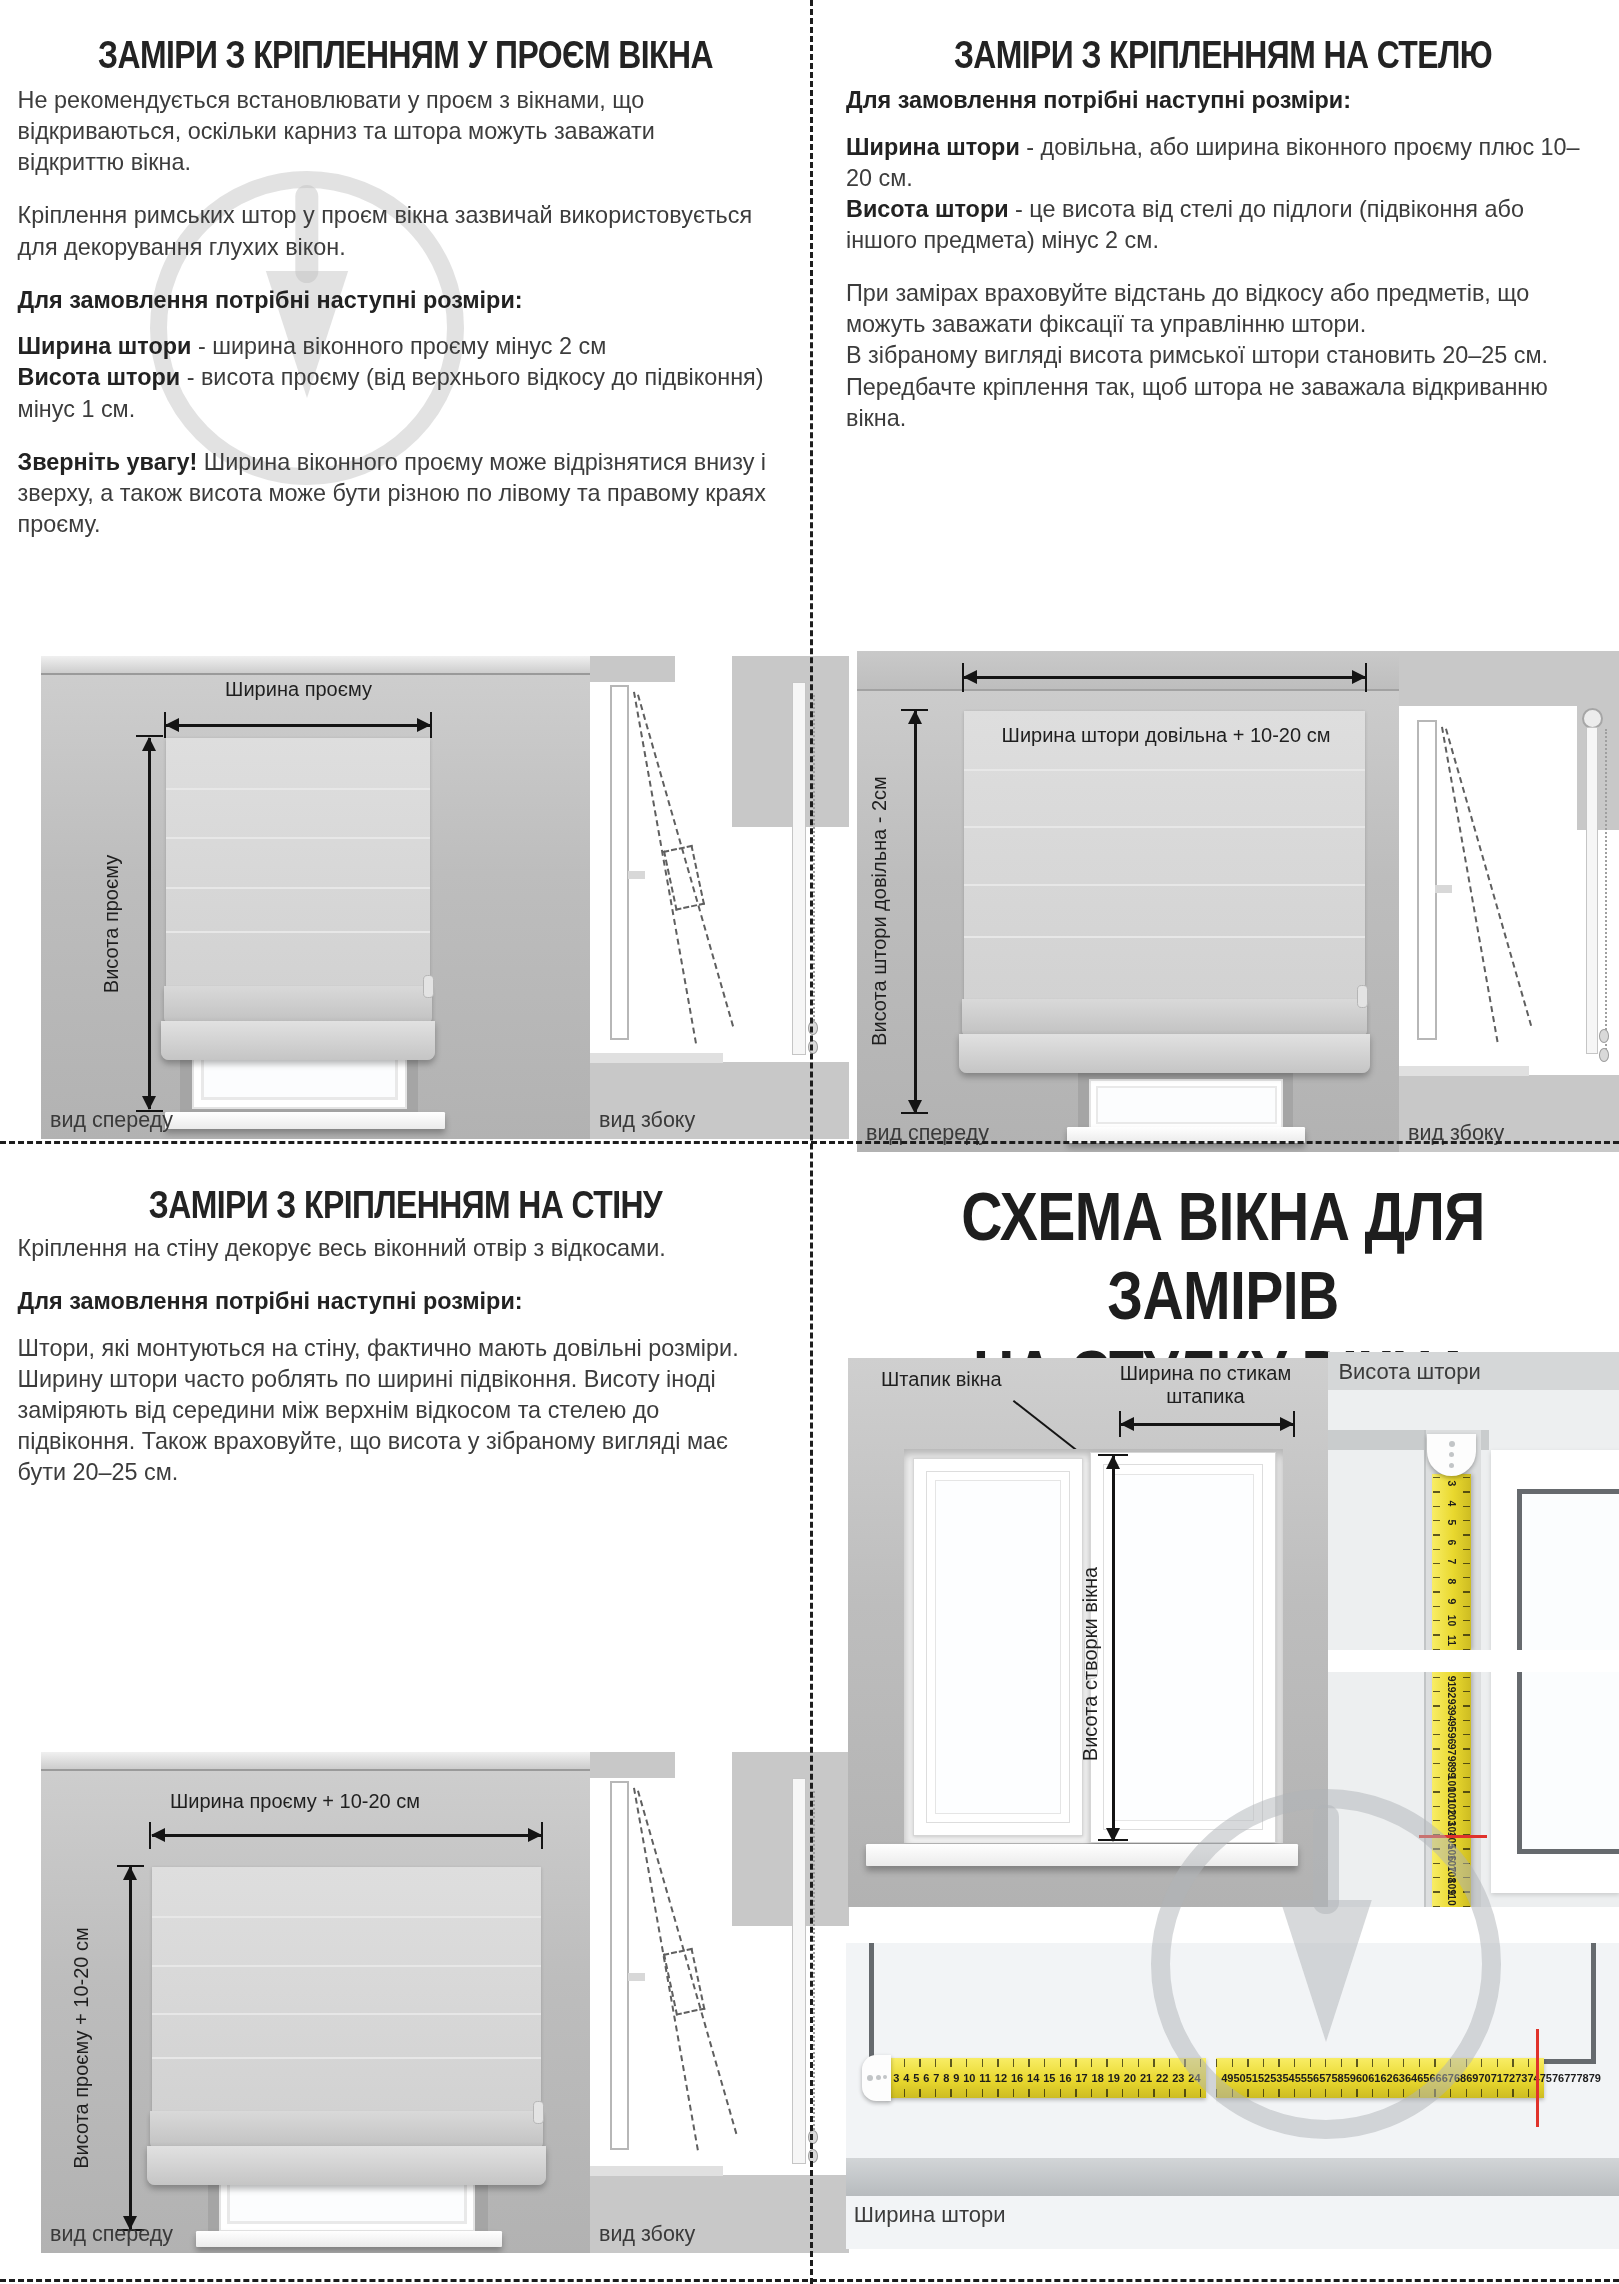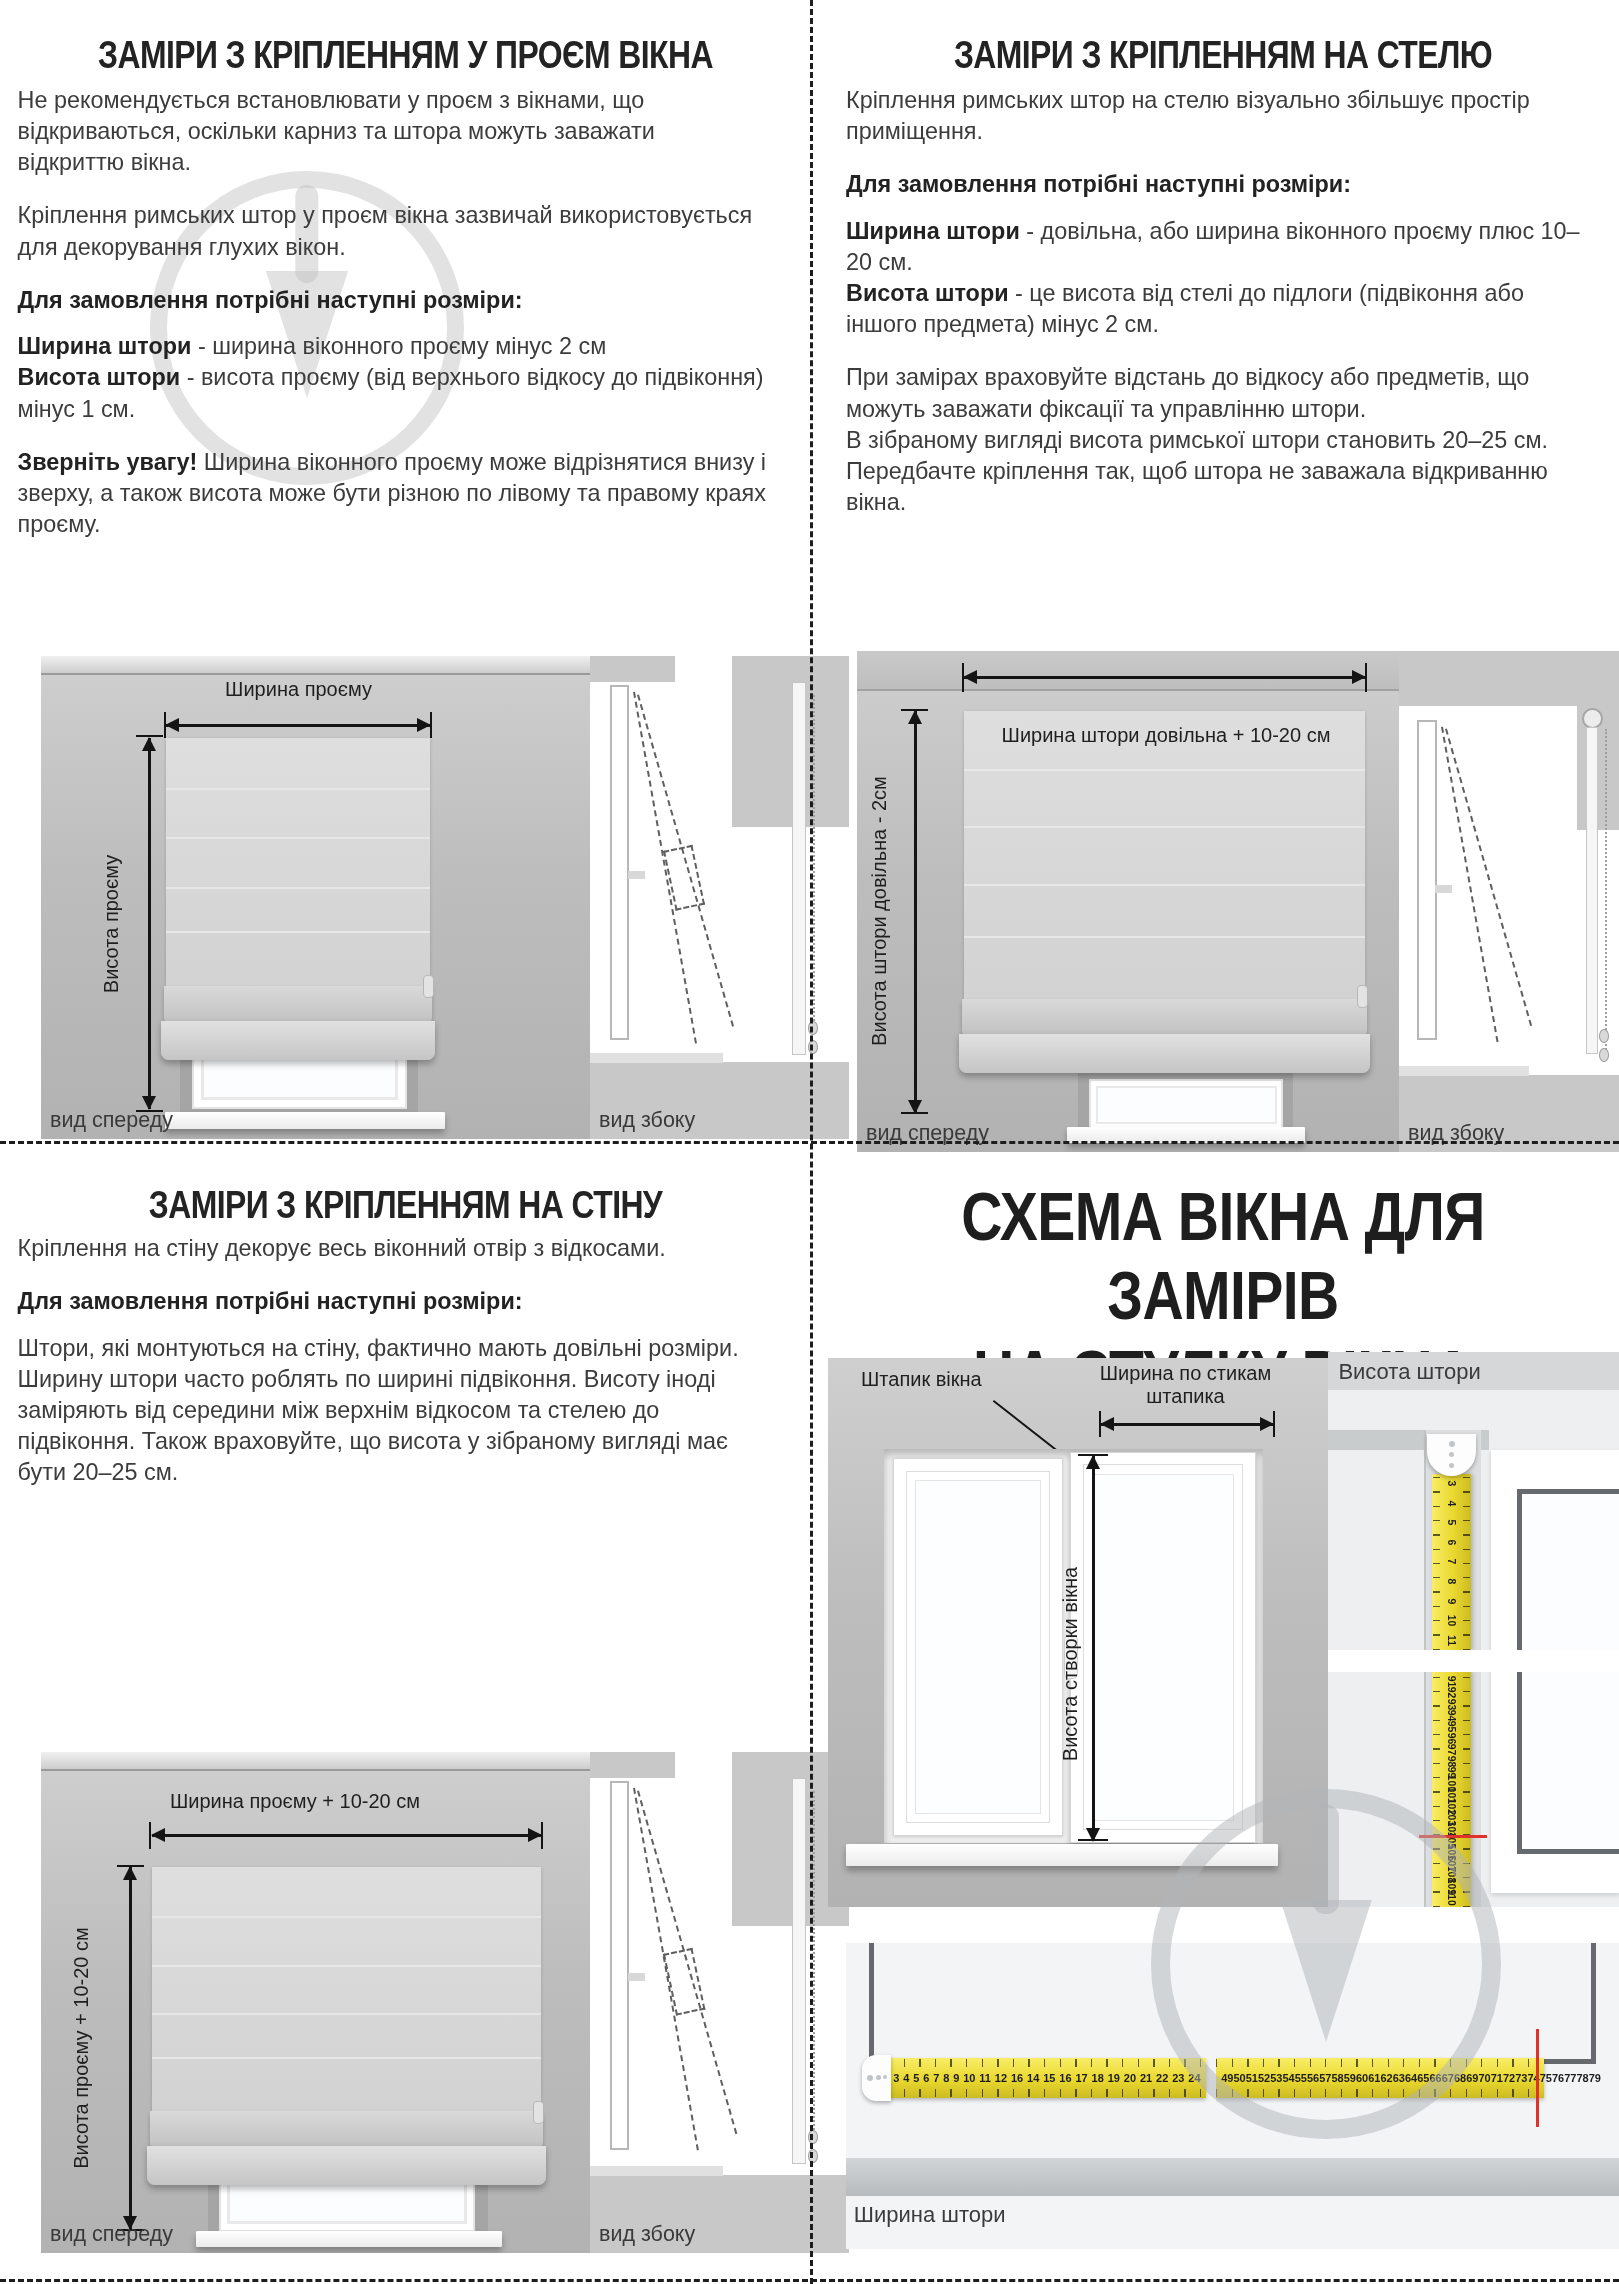--- a/index.html
+++ b/index.html
@@ -156,21 +156,20 @@
       <div class="svcord" style="right:34px;top:39px;height:338px;"></div>
       <div class="svdot" style="right:31px;top:365px;"></div>
       <div class="svdot" style="right:31px;top:384px;"></div>
       <div class="caption">вид збоку</div>
     </div>
   </section>
 
   <section>
     <h1 class="qtitle t56" style="left:846px;top:36px;width:754px;margin:0;">ЗАМІРИ З КРІПЛЕННЯМ НА СТЕЛЮ</h1>
     <div class="txt" style="left:846px;top:85px;width:754px;">
-      <p>Кріплення римських штор на стелю візуально збільшує простір приміщення.</p>
       <p class="head"><span class="b">Для замовлення потрібні наступні розміри:</span></p>
       <p><span class="b">Ширина штори</span><span> - довільна, або ширина віконного проєму плюс 10–20 см.</span><br>
          <span class="b">Висота штори</span><span> - це висота від стелі до підлоги (підвіконня або іншого предмета) мінус 2 см.</span></p>
       <p class="tight">При замірах враховуйте відстань до відкосу або предметів, що можуть заважати фіксації та управлінню штори.</p>
       <p>В зібраному вигляді висота римської штори становить 20–25 см. Передбачте кріплення так, щоб штора не заважала відкриванню вікна.</p>
     </div>
 
     <div class="panel wallbg" style="left:857px;top:651px;width:510px;height:501px;">
       <div class="ceilstrip" style="height:38px;"></div>
       <div class="tickv" style="left:105px;top:11.7px;height:29px;"></div>
@@ -266,21 +265,21 @@
       <div class="caption">вид збоку</div>
     </div>
   </section>
 
   <section>
     <h1 class="qtitle t104" style="left:846px;top:1177px;width:754px;margin:0;">
       <span style="display:block;">СХЕМА ВІКНА ДЛЯ ЗАМІРІВ</span>
       <span style="display:block;">НА СТУЛКУ ВІКНА</span>
     </h1>
 
-    <div class="panel wallbg" style="left:828px;top:1358px;width:470px;height:549px;">
+    <div class="panel wallbg" style="left:848px;top:1358px;width:470px;height:549px;">
       <div class="figlabel" style="left:33px;top:10.4px;width:195px;text-align:left;">Штапик вікна</div>
       <div class="pointer" style="left:166px;top:42px;width:133px;transform:rotate(38deg);">
         <div class="pl" style="width:120px;"></div>
         <div class="ph" style="left:120px;"></div>
       </div>
       <div class="figlabel" style="left:260px;top:3.9px;width:195px;">
         <span style="display:block;">Ширина по стикам</span>
         <span style="display:block;">штапика</span>
       </div>
       <div class="tickv" style="left:271px;top:53px;height:26px;"></div>

